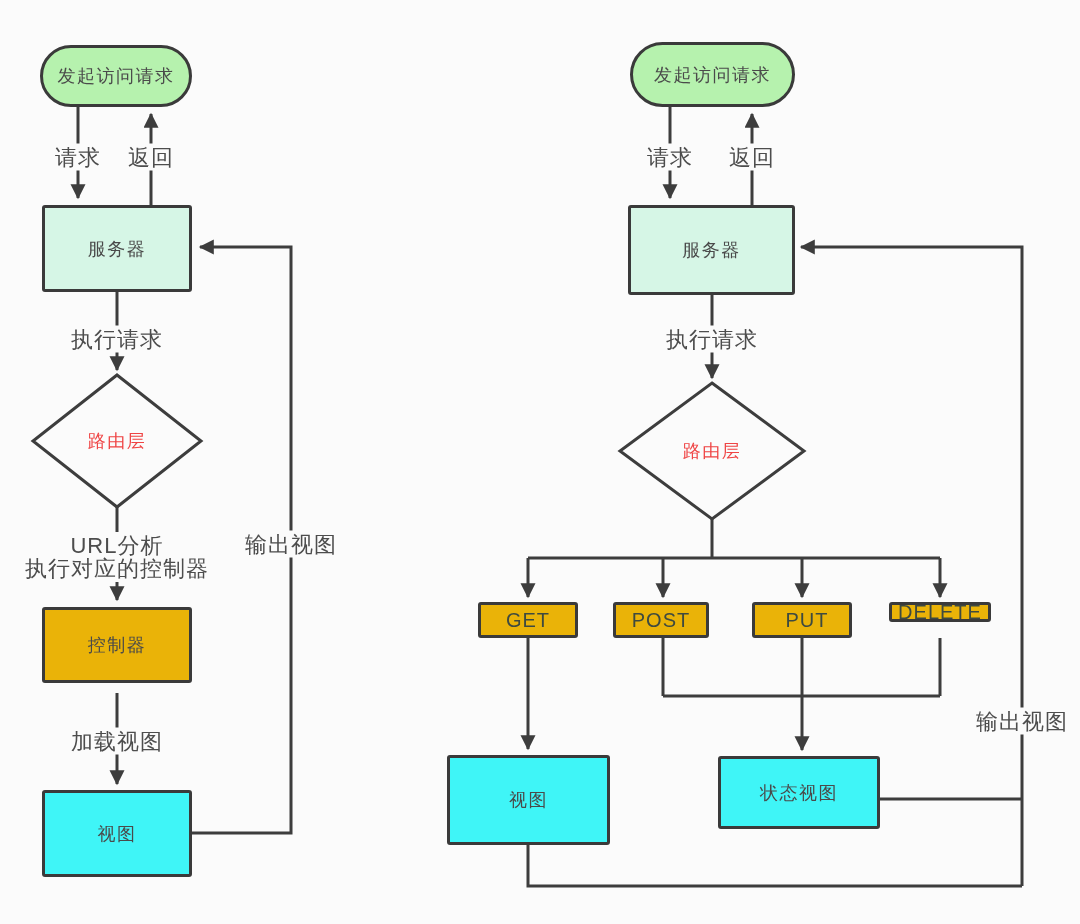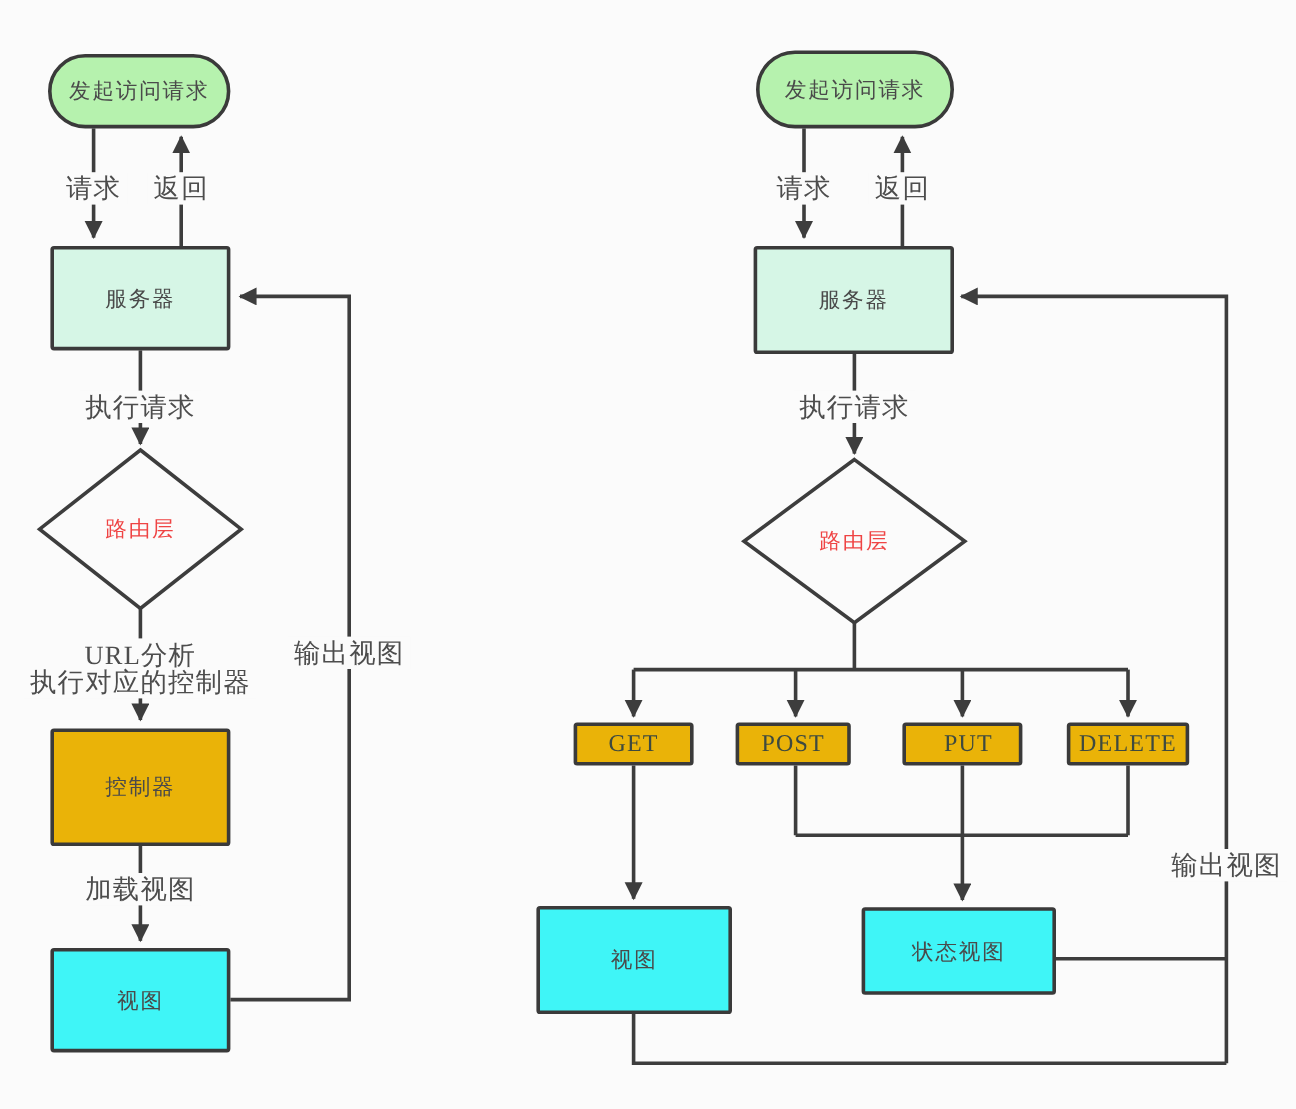--- a/index.html
+++ b/index.html
@@ -5,21 +5,21 @@
   html, body {
     margin: 0;
     padding: 0;
     background: #fbfbfb;
   }
   .canvas {
     position: relative;
     width: 1080px;
     height: 924px;
     background: #fbfbfb;
-    font-family: Liberation Serif, serif;
+    font-family: Liberation Sans, sans-serif;
     color: #474747;
     overflow: hidden;
   }
   svg.wires {
     position: absolute;
     left: 0; top: 0;
     width: 1080px; height: 924px;
   }
   .wire {
     fill: none;
@@ -98,40 +98,40 @@
     <path class="wire" d="M663,638 V696 M940,638 V696 M663,696 H940"></path>
     <line class="wire" x1="802" y1="638" x2="802" y2="750" marker-end="url(#arrow)"></line>
     <line class="wire" x1="880" y1="799" x2="1022" y2="799"></line>
     <polyline class="wire" points="1022,886 1022,247 801,247" marker-end="url(#arrow)"></polyline>
     <polyline class="wire" points="528,845 528,886 1022,886"></polyline>
   </svg>
 
   <div class="node pill" style="left:40px; top:45px; width:152px; height:62px;">发起访问请求</div>
   <div class="node mint" style="left:42px; top:205px; width:150px; height:87px;">服务器</div>
   <div class="diamond-label" style="left:117px; top:441px;">路由层</div>
-  <div class="node lime" style="left:42px; top:607px; width:150px; height:98px;">控制器</div>
+  <div class="node lime" style="left:42px; top:607px; width:150px; height:76px;">控制器</div>
   <div class="node cyan" style="left:42px; top:790px; width:150px; height:87px;">视图</div>
 
   <div class="edge-label" style="left:78px; top:157px;">请求</div>
   <div class="edge-label" style="left:151px; top:157px;">返回</div>
   <div class="edge-label" style="left:117px; top:339px;">执行请求</div>
   <div class="edge-label" style="left:117px; top:557px;">
     <span style="display:block;">URL分析</span>
     <span style="display:block;">执行对应的控制器</span>
   </div>
   <div class="edge-label" style="left:117px; top:741px;">加载视图</div>
   <div class="edge-label" style="left:291px; top:544px;">输出视图</div>
 
   <div class="node pill" style="left:630px; top:42px; width:165px; height:65px;">发起访问请求</div>
   <div class="node mint" style="left:628px; top:205px; width:167px; height:90px;">服务器</div>
   <div class="diamond-label" style="left:712px; top:451px;">路由层</div>
   <div class="node lime method" style="left:478px; top:602px; width:100px; height:36px;">GET</div>
   <div class="node lime method" style="left:613px; top:602px; width:96px; height:36px;">POST</div>
   <div class="node lime method" style="left:752px; top:602px; width:100px; height:36px;padding-left:10px;">PUT</div>
-  <div class="node lime method" style="left:889px; top:602px; width:102px; height:36px;">DELETE</div>
+  <div class="node lime method" style="left:889px; top:602px; width:102px; height:20px;">DELETE</div>
   <div class="node cyan" style="left:447px; top:755px; width:163px; height:90px;">视图</div>
   <div class="node cyan" style="left:718px; top:756px; width:162px; height:73px;">状态视图</div>
 
   <div class="edge-label" style="left:670px; top:157px;">请求</div>
   <div class="edge-label" style="left:752px; top:157px;">返回</div>
   <div class="edge-label" style="left:712px; top:339px;">执行请求</div>
   <div class="edge-label" style="left:1022px; top:721px;">输出视图</div>
 
 </div>
 

